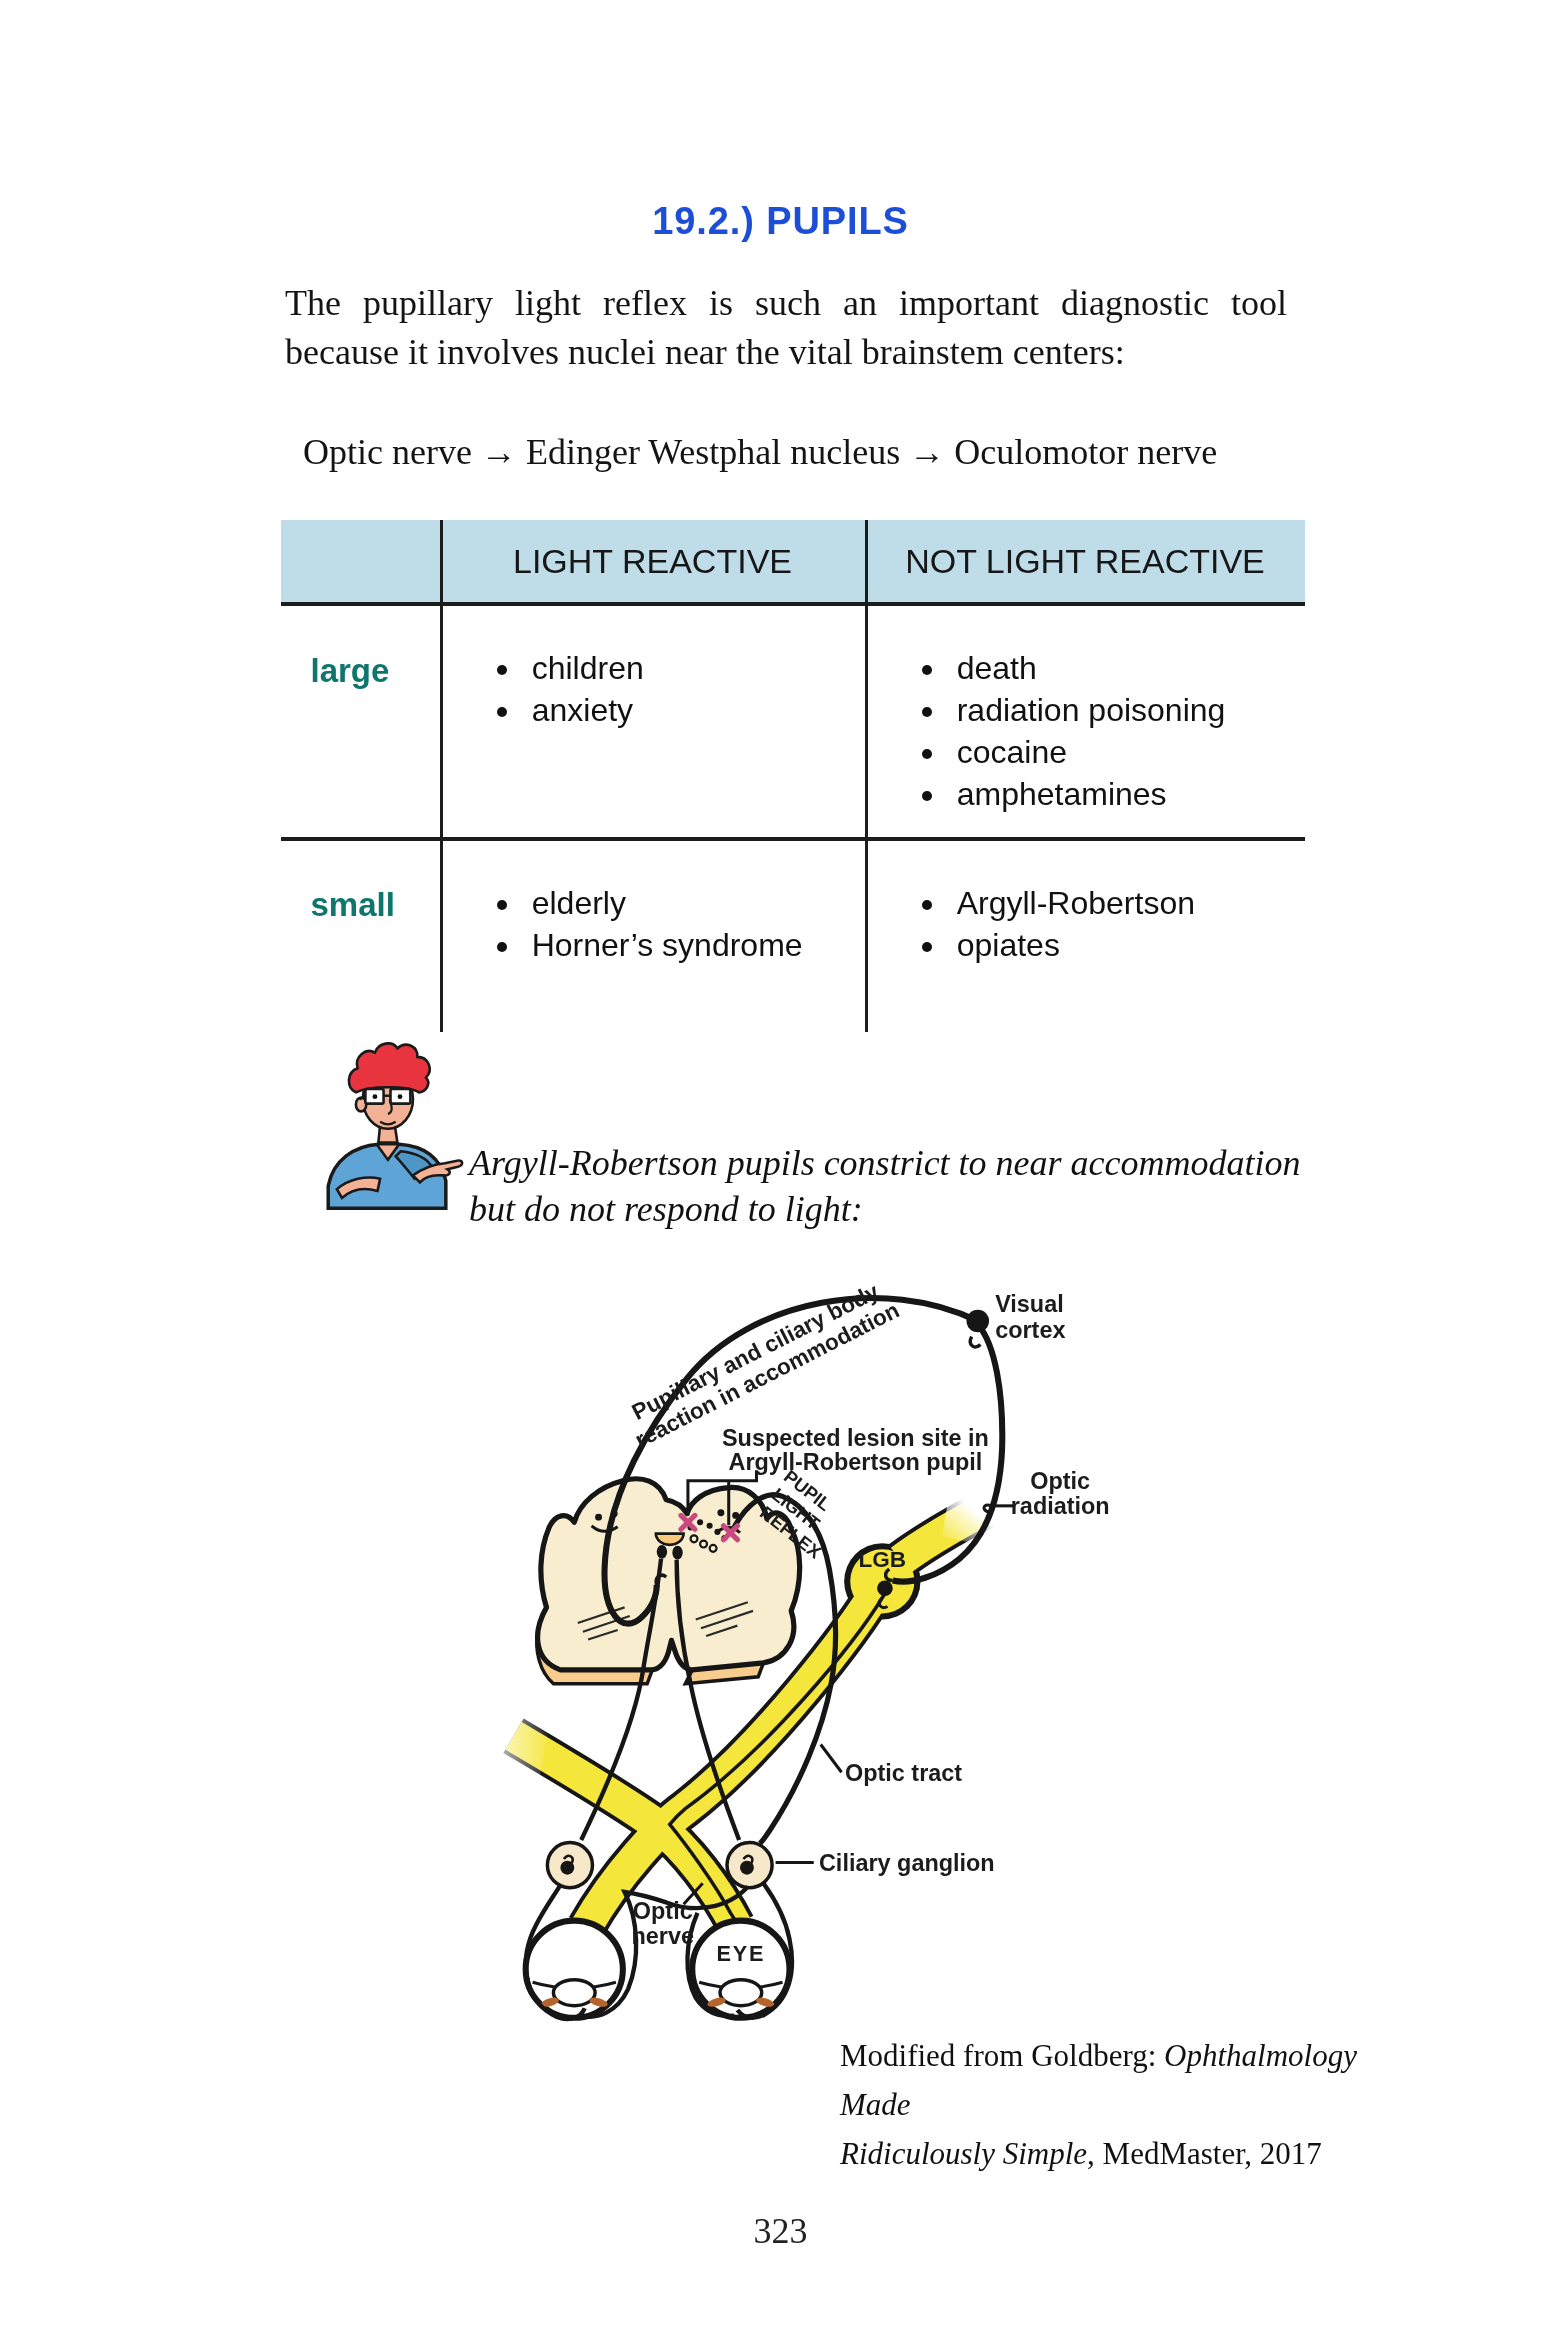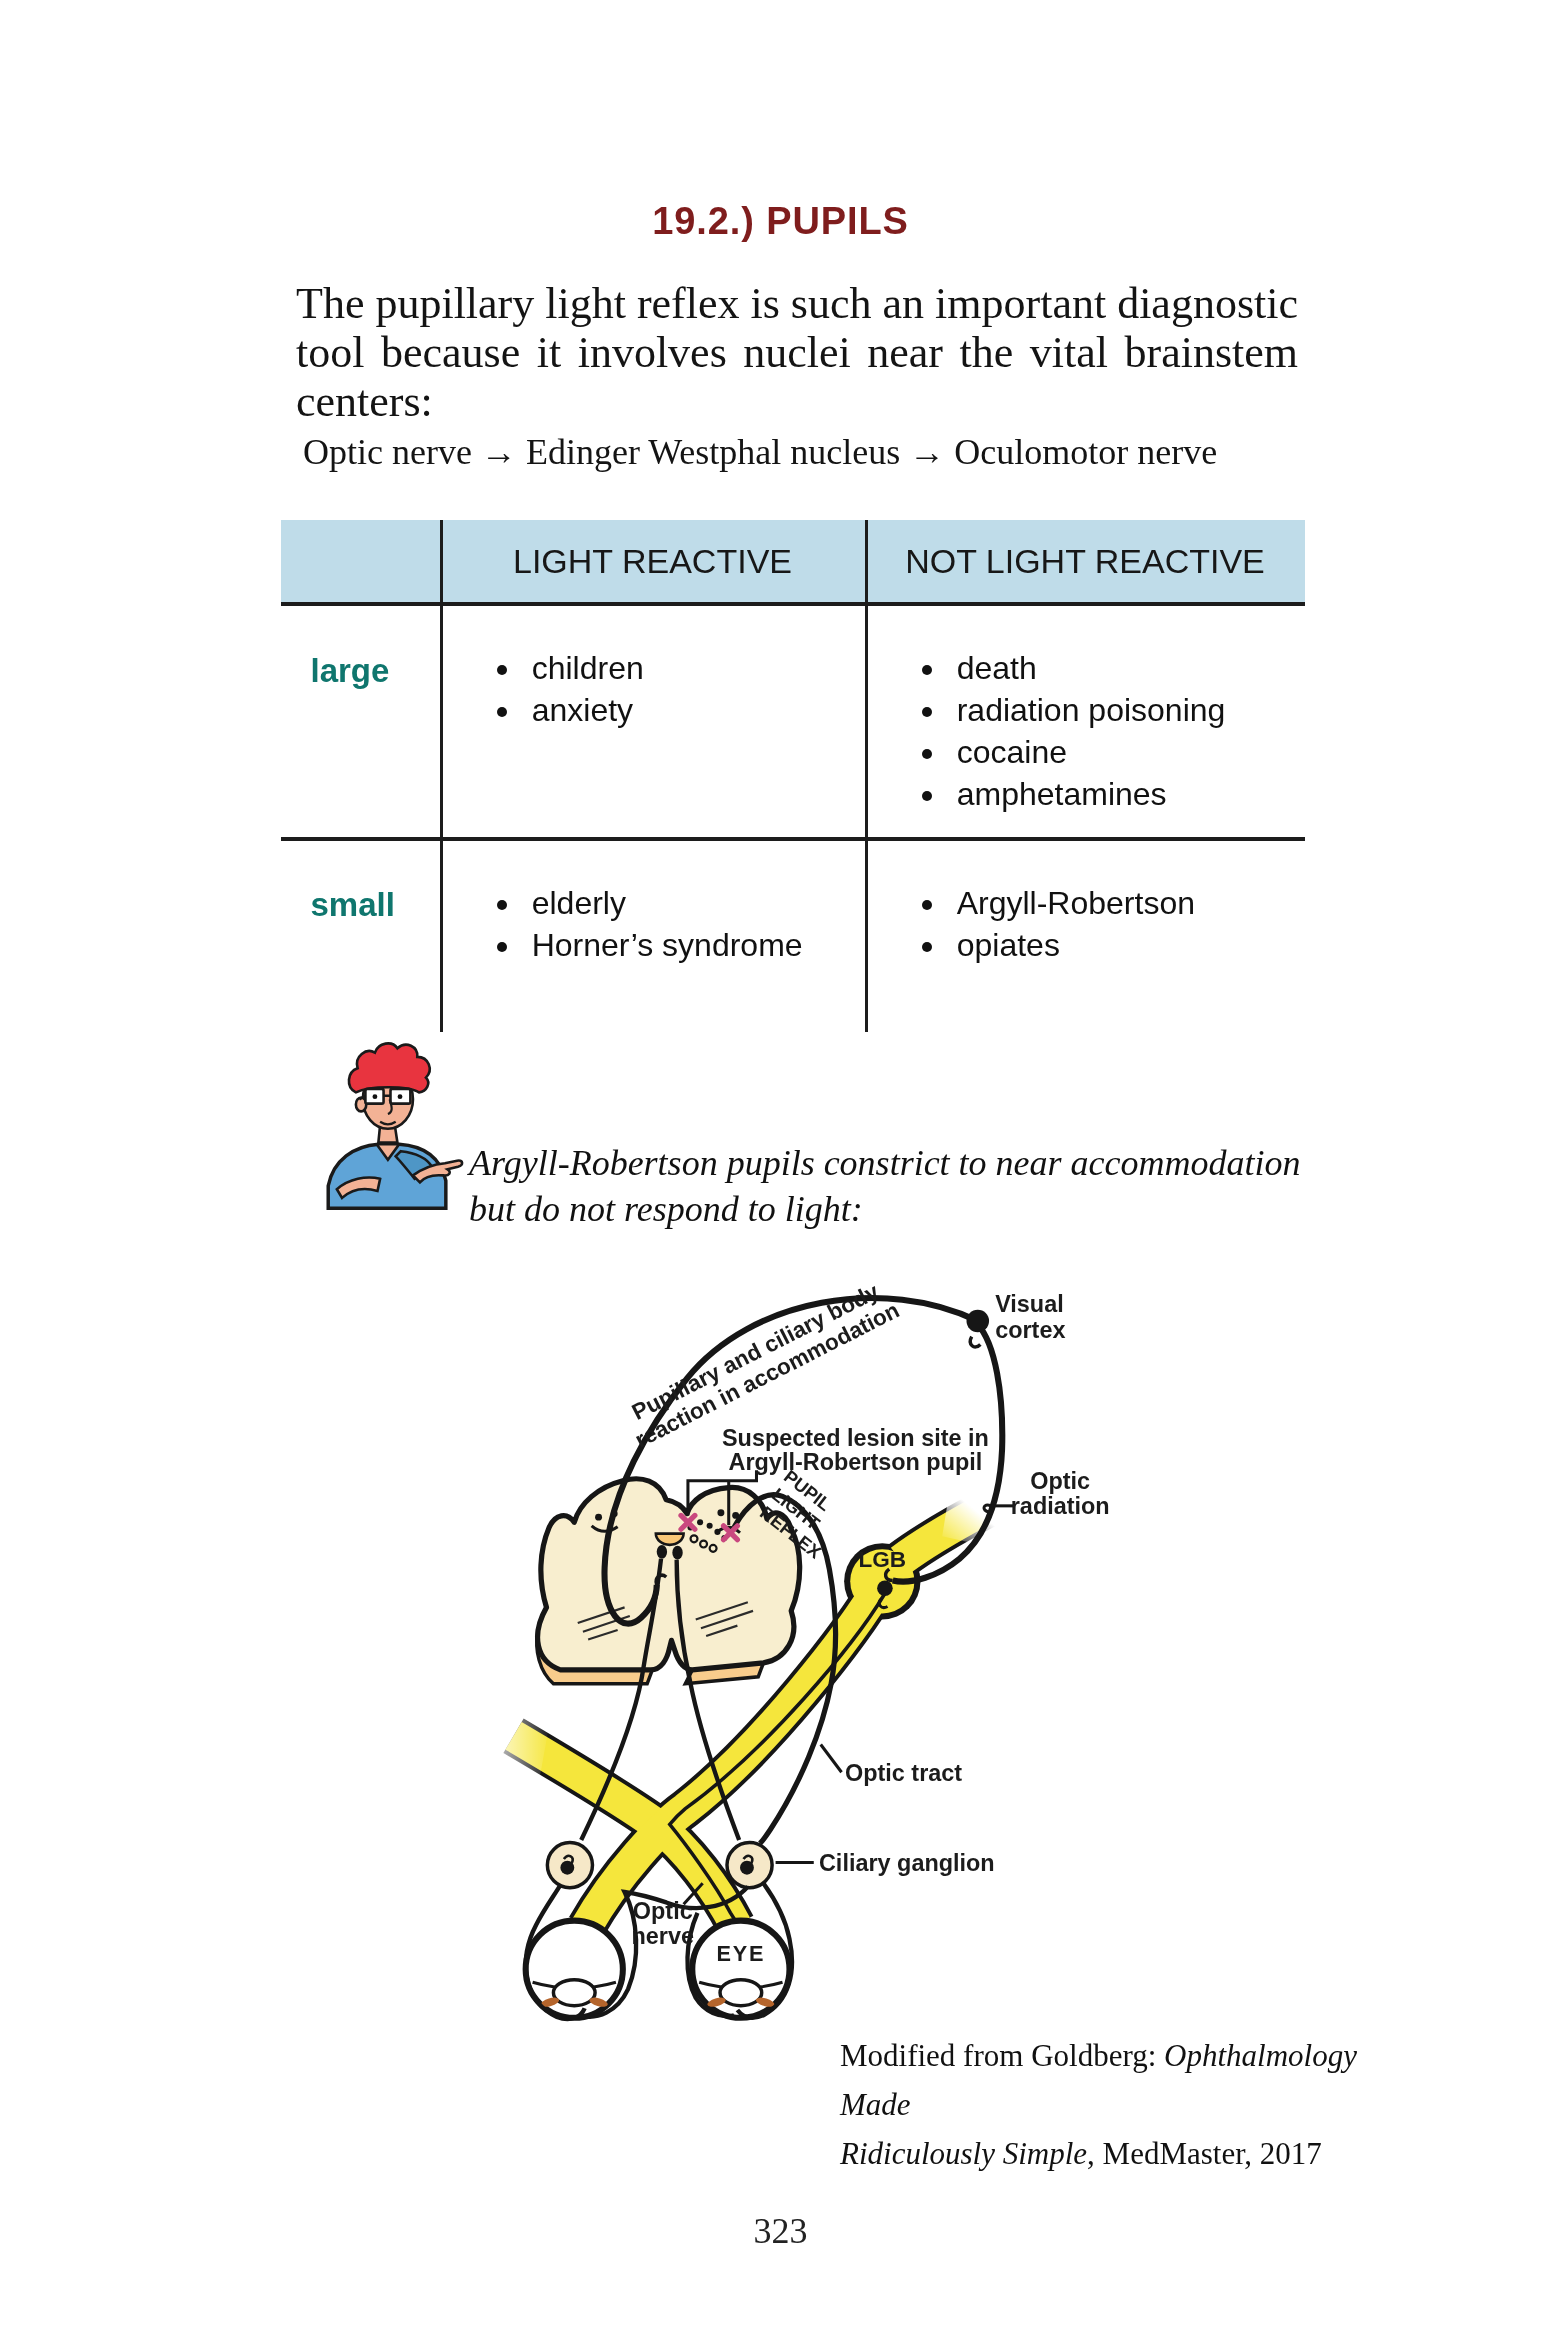--- a/index.html
+++ b/index.html
@@ -1,24 +1,24 @@
 <!DOCTYPE html>
 <html style="font-size:14px"><head>
 <meta charset="utf-8">
 <style>
   html,body{margin:0;padding:0;background:#ffffff;}
   .page{position:relative;width:1561px;height:2342px;background:#ffffff;overflow:hidden;
         font-family:"Liberation Serif", serif;color:#141414;}
 
   .title{position:absolute;top:200px;left:0;width:100%;text-align:center;
          font-family:"Liberation Sans", sans-serif;font-weight:700;font-size:38px;
-         color:#7f1d1d;letter-spacing:0.9px;}
-
-  .intro{position:absolute;top:279px;left:296px;width:1002px;
-         font-size:44px;line-height:49px;text-align:justify;}
+         color:#1d4ed8;letter-spacing:0.9px;}
+
+  .intro{position:absolute;top:279px;left:285px;width:1002px;
+         font-size:36px;line-height:49px;text-align:justify;}
 
   .pathway{position:absolute;top:430px;left:303px;width:1002px;
            font-size:36px;line-height:45px;
            font-family:"Liberation Serif","DejaVu Sans",serif;}
 
   
   .pupil-table{position:absolute;left:281px;top:520px;width:1024px;height:512px;}
   .thead{position:absolute;top:0;left:0;width:100%;height:82px;background:#BFDCE9;display:flex;}
   .hc{display:flex;align-items:center;justify-content:center;
       font-family:"Liberation Sans", sans-serif;font-weight:400;font-size:34px;color:#171717;}

